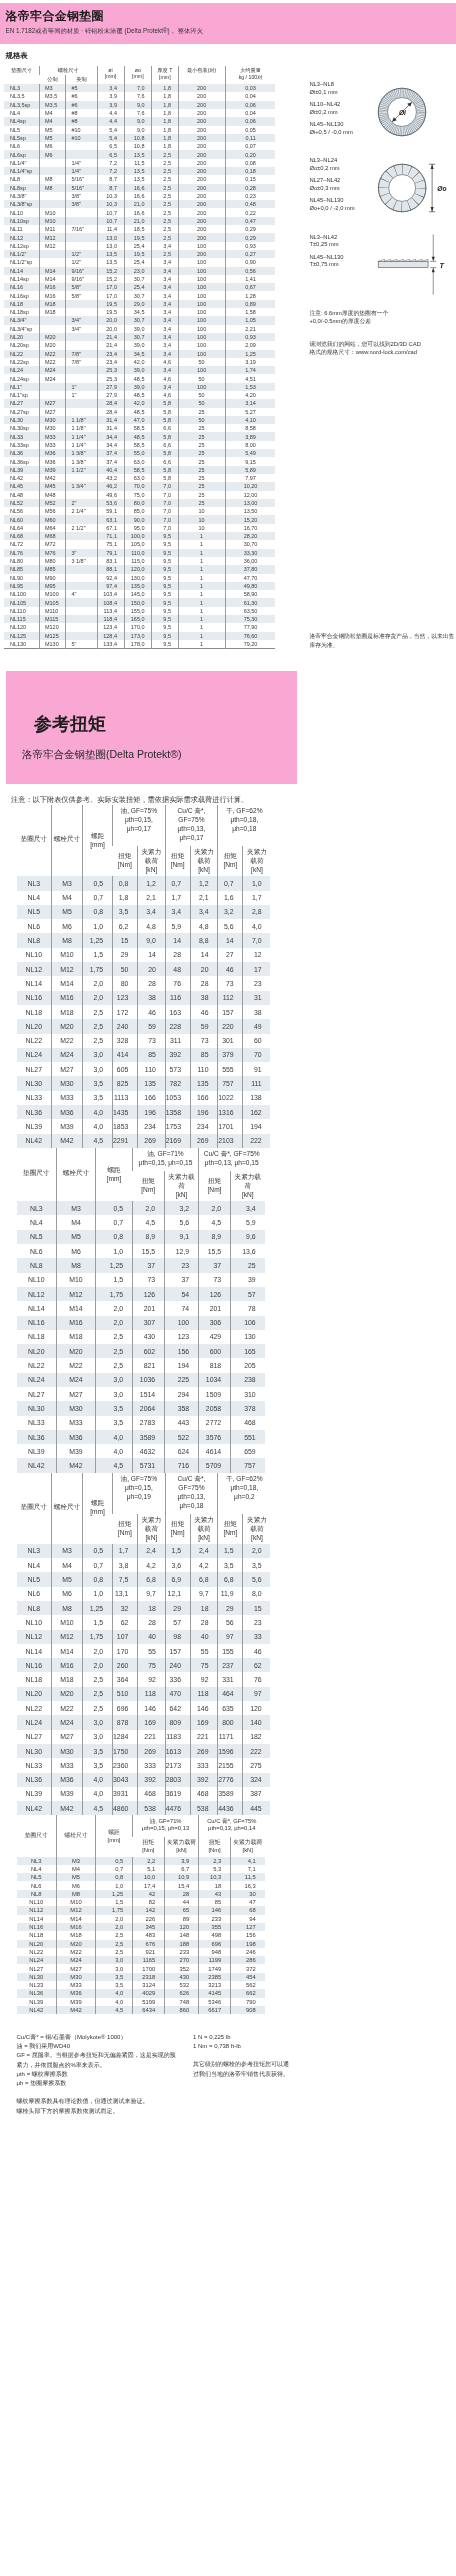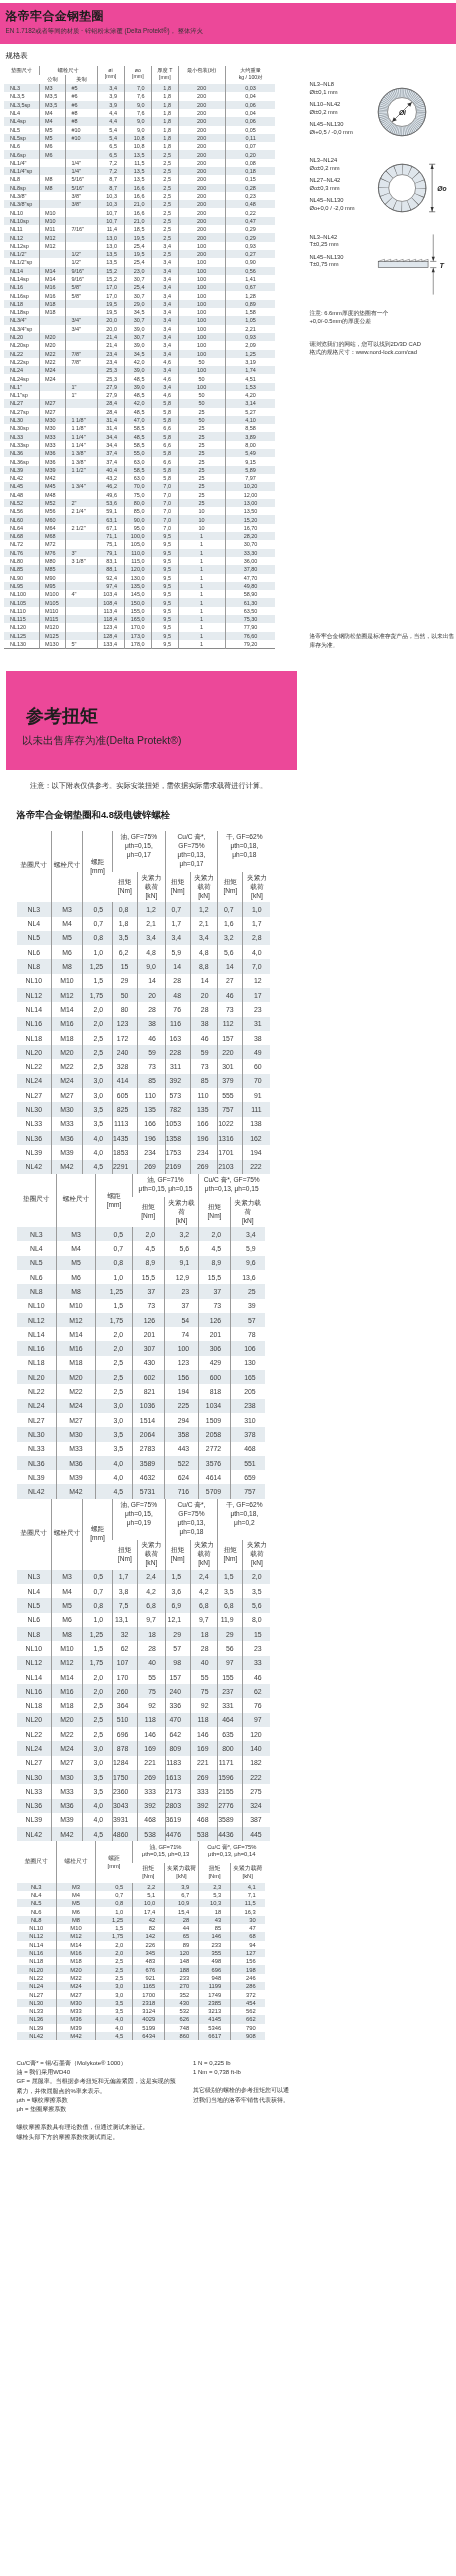--- a/index.html
+++ b/index.html
@@ -1,22 +1,22 @@
 <!DOCTYPE html>
 <html style="font-size:8.8px"><head>
 <meta charset="utf-8">
 <style>
   html,body{margin:0;padding:0;background:#fff;}
   body{width:457px;min-height:2576px;font-family:"Liberation Sans","DejaVu Sans",sans-serif;color:#3c3c3c;position:relative;}
-  .band{background:#ec4899;}
+  .band{background:#f9a8d4;}
   
   .top-band{margin-top:3.3px;padding:4.4px 6.6px 7.7px 5.5px;}
   .page-title{margin:0;font-size:12px;font-weight:bold;color:#1e1e1e;letter-spacing:0.3px;}
   .page-subtitle{margin:2.2px 0 0 0;font-size:6.3px;color:#333;}
-  .spec-heading{margin:7.7px 0 4.4px 5.5px;font-size:7.4px;font-weight:normal;color:#1e1e1e;}
+  .spec-heading{margin:7.7px 0 4.4px 5.5px;font-size:7.4px;font-weight:bold;color:#1e1e1e;}
   
   .spec-flex{display:flex;align-items:stretch;}
   .spec-left{width:271px;margin-left:4.4px;}
   .spec-side{flex:1;margin-left:34px;position:relative;font-size:5.8px;color:#333;padding-top:15.4px;}
   
   table.t{border-collapse:collapse;table-layout:fixed;}
   table.t th{font-weight:normal;white-space:pre-line;color:#333;}
   table.t th,table.t td{overflow:hidden;}
   tbody tr:nth-child(odd){background:#e5ebef;}
   
@@ -44,23 +44,23 @@
   .t9 col:nth-child(4){width:25px}.t9 col:nth-child(5){width:27.5px}.t9 col:nth-child(6){width:25px}
   .t9 col:nth-child(7){width:27.5px}.t9 col:nth-child(8){width:25px}.t9 col:nth-child(9){width:27.5px}
   .t7 col:nth-child(1){width:40px}.t7 col:nth-child(2){width:39px}.t7 col:nth-child(3){width:37px}
   .t7 col:nth-child(4){width:32px}.t7 col:nth-child(5){width:34px}.t7 col:nth-child(6){width:32px}
   .t7 col:nth-child(7){width:34px}
   .compact table.t{font-size:5.8px;}
   .compact th{font-size:5.8px;}
   .compact td{height:8.3px;}
   
   .torque-band{width:275px;margin:22px 0 0 5.5px;padding:29px 0 22px 16.5px;}
-  .torque-band h1{margin:4px;font-size:18px;font-weight:bold;color:#1e1e1e;}
+  .torque-band h1{margin:12px;font-size:18px;font-weight:bold;color:#1e1e1e;}
   .torque-band p{margin:5.5px 0 0 0;font-size:10.5px;color:#2a2a2a;}
-  .notice{margin:11px 0 0 30px;font-size:7.2px;color:#333;}
+  .notice{margin:11px 0 0 11px;font-size:7.2px;color:#333;}
   .tbl-heading{margin:18.7px 0 8.8px 16.5px;font-size:9.4px;font-weight:bold;color:#1e1e1e;}
   
   .tol-block{display:flex;margin-bottom:14.3px;}
   .tol-labels{width:62px;flex:none;}
   .tol-pair{margin-bottom:5px;line-height:1.3;}
   .tol-note,.cad-note{white-space:pre-line;line-height:1.45;margin:0 0 14.3px 0;}
   .stock-note{position:absolute;bottom:0;left:0;right:2.2px;line-height:1.5;margin:0;}
   
   .footnotes{display:flex;margin:18.7px 0 0 16.5px;font-size:6px;line-height:1.55;color:#333;}
   .fn-left{width:160px;flex:none;}
@@ -882,26 +882,25 @@
       <p class="cad-note">请浏览我们的网站，您可以找到2D/3D CAD
 格式的规格尺寸：www.nord-lock.com/cad</p>
       <p class="stock-note">洛帝牢合金钢防松垫圈是标准存货产品，当然，以未出售库存为准。</p>
     </aside>
   </div>
 </section>
 
 <section>
   <div class="band torque-band">
     <h1>参考扭矩</h1>
-    <p>以未出售库存为准(Delta Protekt®)</p>
+    <p>洛帝牢合金钢垫圈(Delta Protekt®)</p>
   </div>
 
   <p class="notice">注意：以下附表仅供参考。实际安装扭矩，需依据实际需求载荷进行计算。</p>
 
-  <h3 class="tbl-heading">洛帝牢合金钢垫圈和4.8级电镀锌螺栓</h3>
   <div class="torque t9 torque-wrap">
       <table class="t">
         <colgroup>
           <col>
           <col>
           <col>
           <col>
           <col>
           <col>
           <col>

